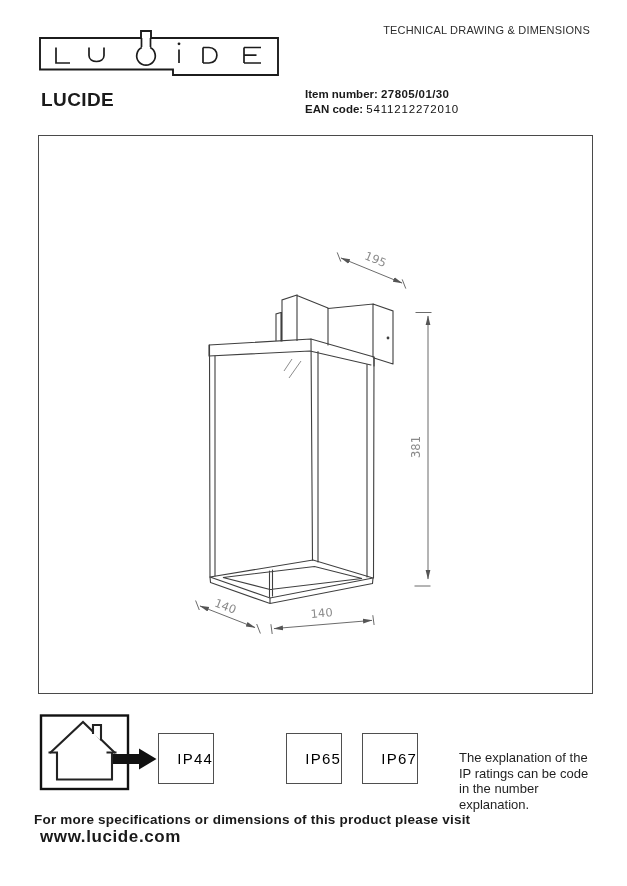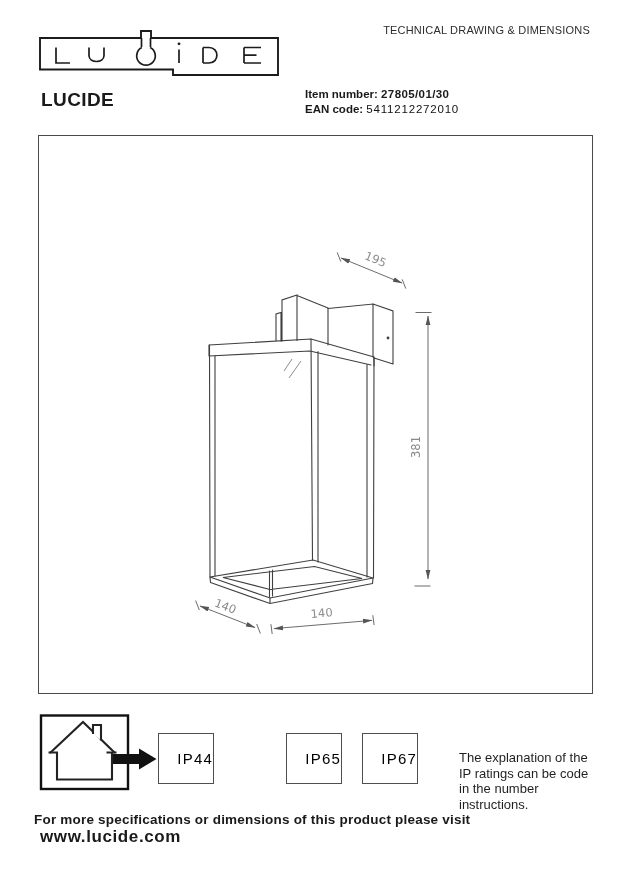--- a/index.html
+++ b/index.html
@@ -125,19 +125,19 @@
   </svg>
 
   <div class="abs ip-box" style="left:158px;">IP44</div>
   <div class="abs ip-box" style="left:286px;">IP65</div>
   <div class="abs ip-box" style="left:362px;">IP67</div>
 
   <div class="abs ip-note">
     <div>The explanation of the</div>
     <div>IP ratings can be code</div>
     <div>in the number</div>
-    <div>instructions.</div>
+    <div>explanation.</div>
   </div>
 
   <div class="abs visit-line">For more specifications or dimensions of this product please visit</div>
   <div class="abs website">www.lucide.com</div>
 
 </div>
 
 </body></html>

